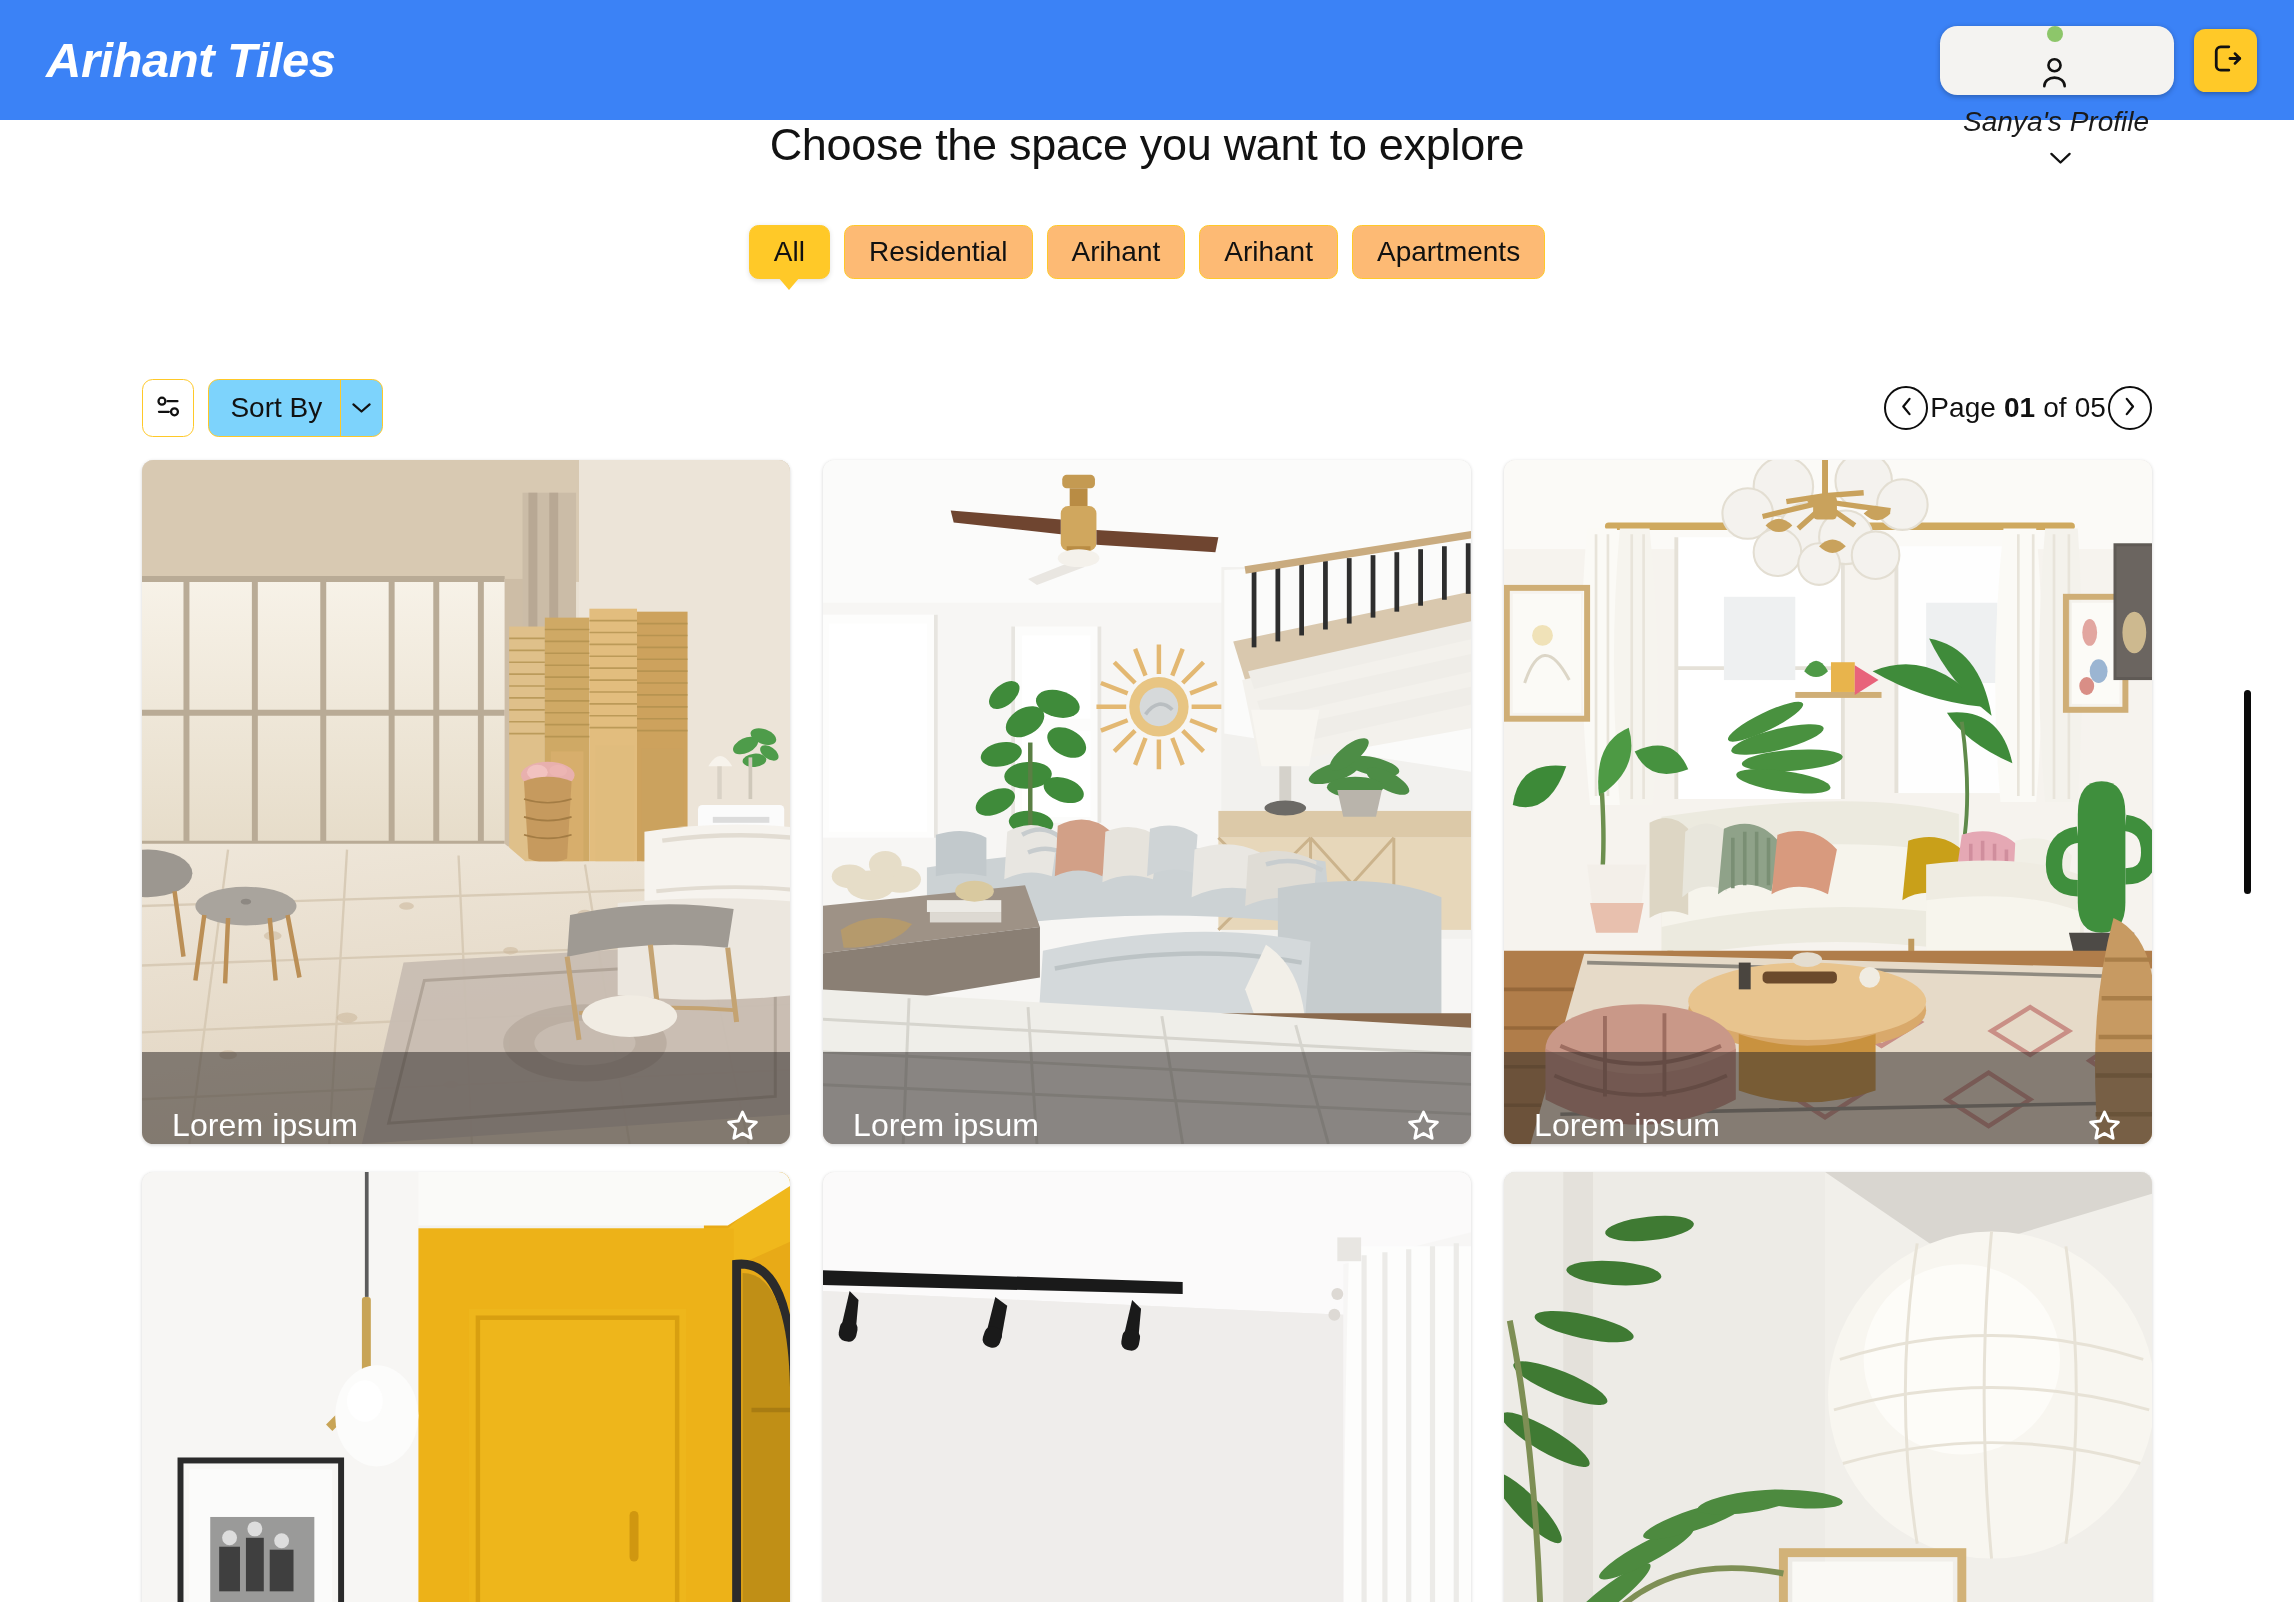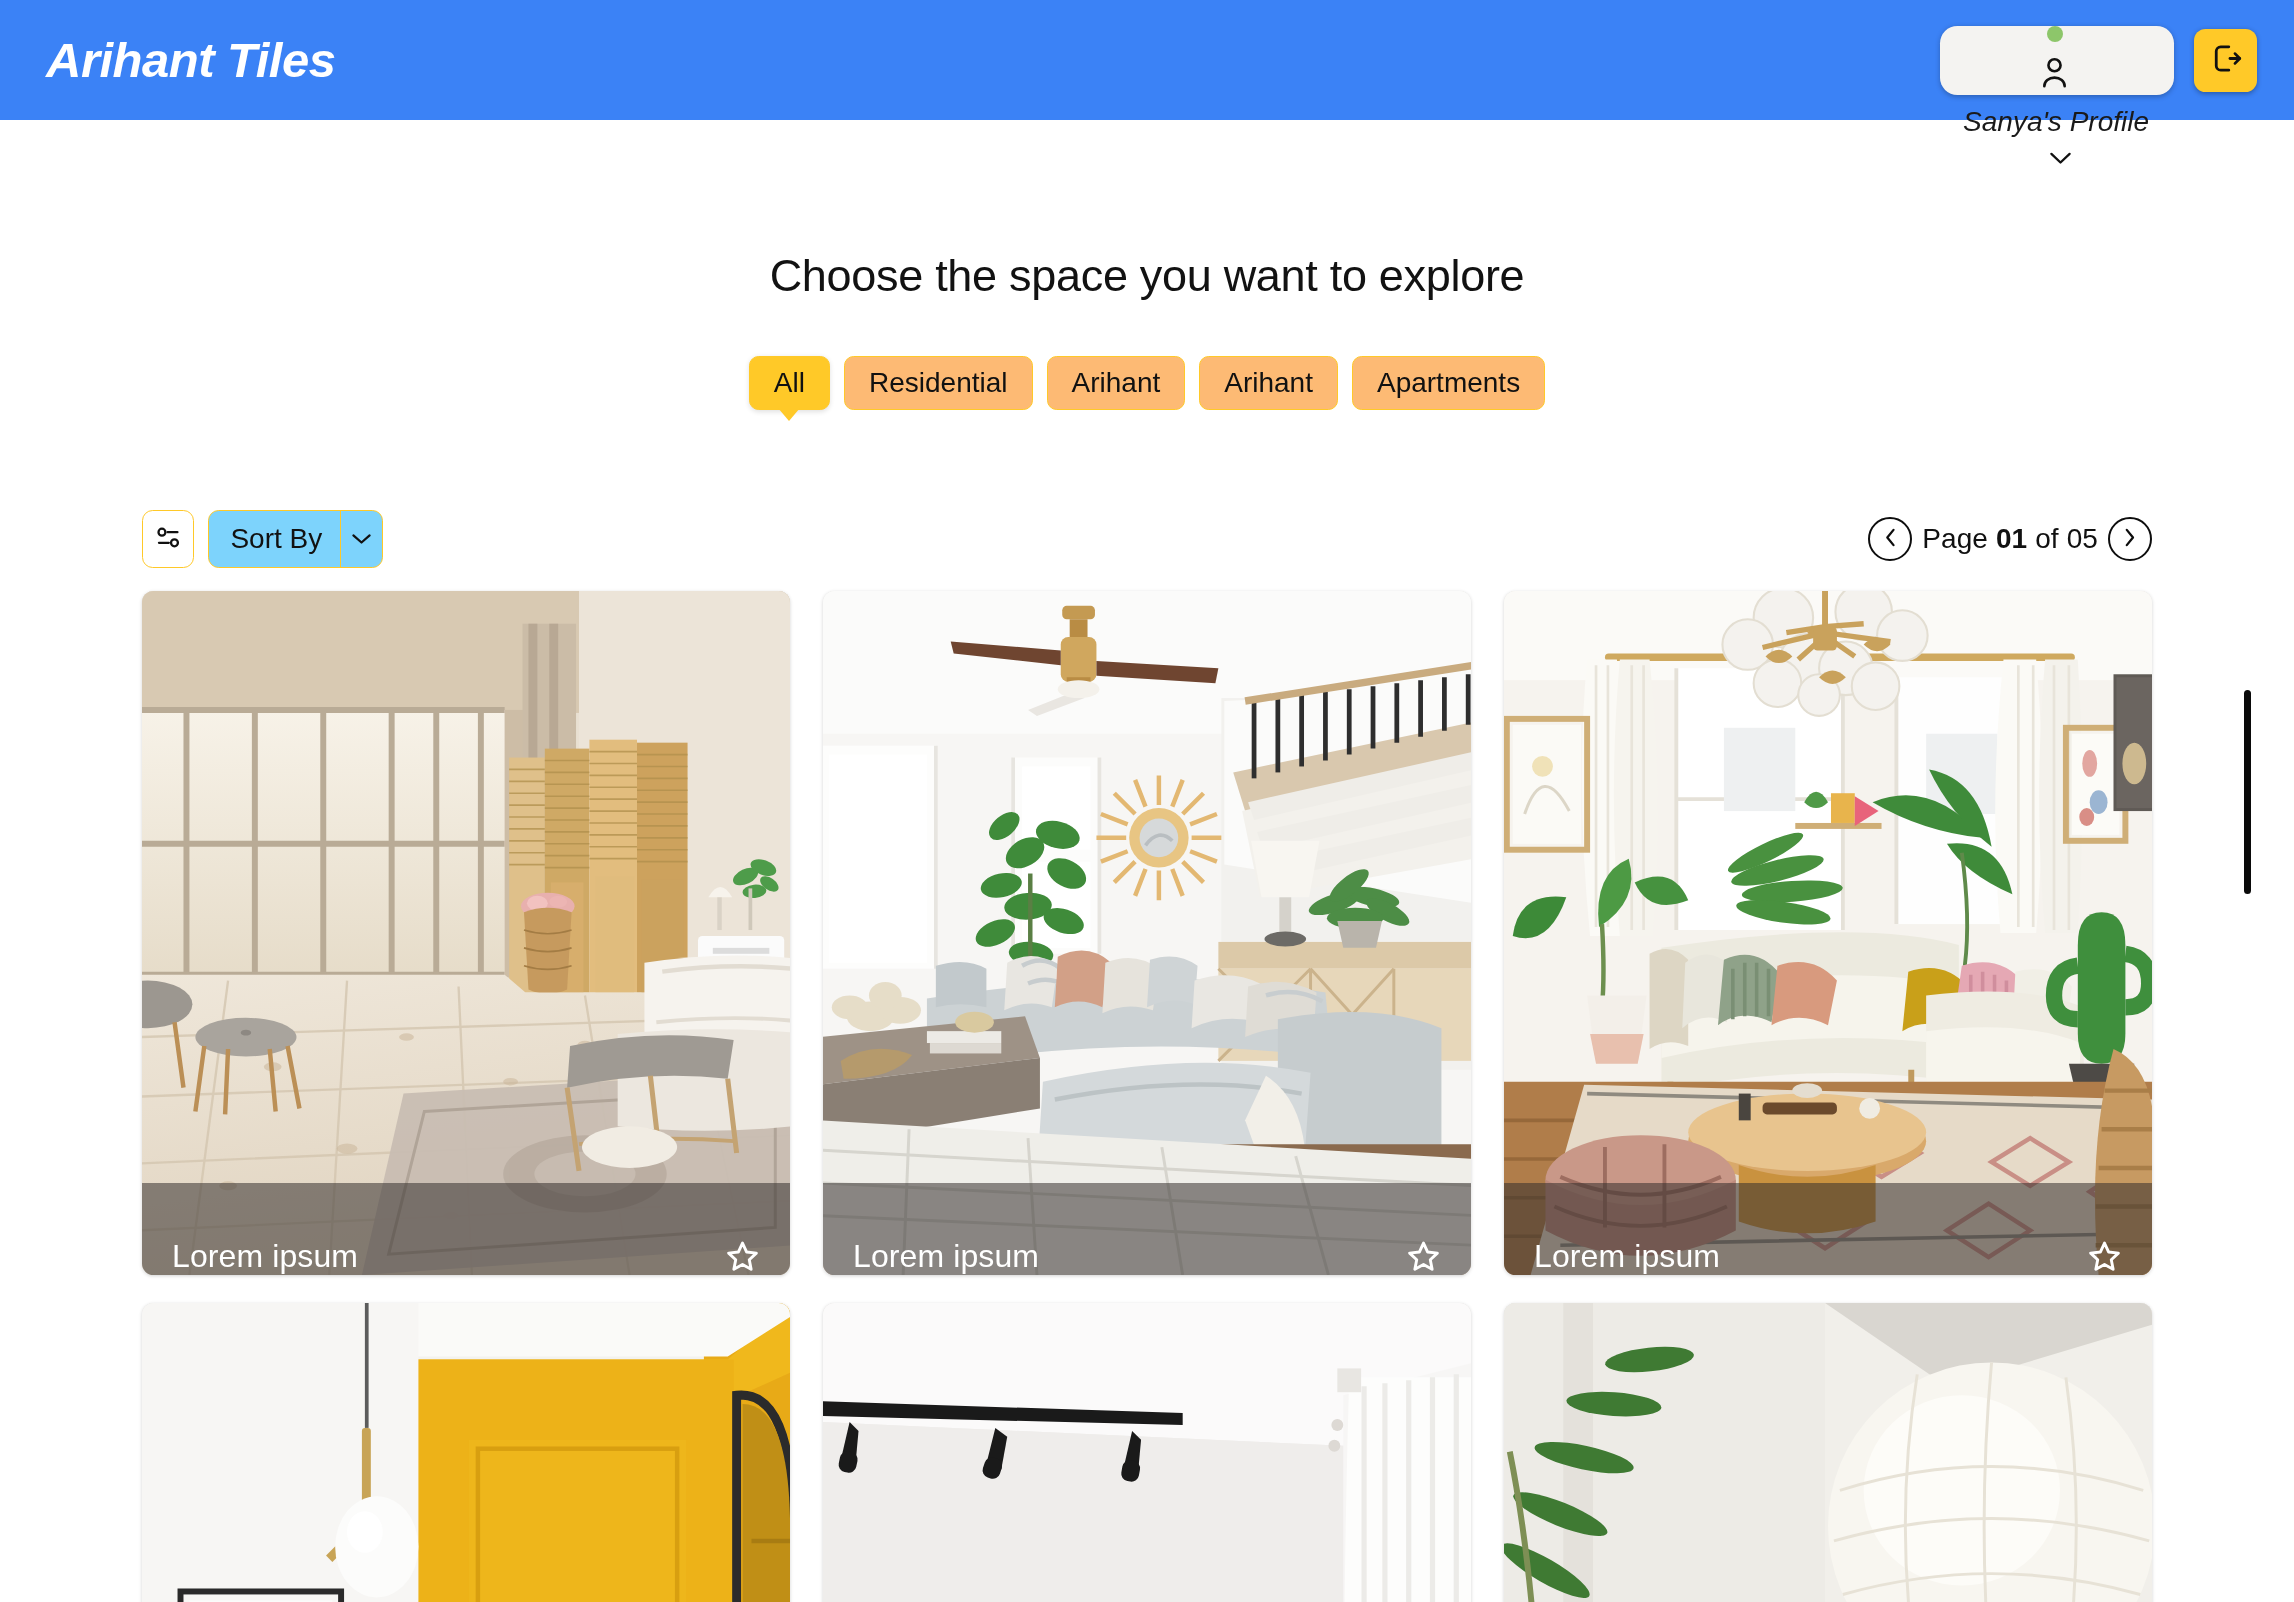--- a/index.html
+++ b/index.html
@@ -70,21 +70,20 @@
     border-radius: 11.5px;
     display: flex;
     align-items: center;
     justify-content: center;
     cursor: pointer;
     box-shadow: 0 1.9px 5.8px rgba(0,0,0,0.3);
   }
 
   
   .hero {
-    padding-top: 131px;
     text-align: center;
   }
   .hero-heading {
     font-size: 45px;
     font-weight: 400;
     color: #121212;
     letter-spacing: -0.3px;
     line-height: 1.1;
   }
   .filter-row {
@@ -163,21 +162,21 @@
     font-size: 28px;
     color: #111;
     white-space: nowrap;
   }
   .sortby-caret {
     width: 42px;
     border-left: 1.9px solid #FFC928;
     display: flex; align-items: center; justify-content: center;
   }
 
-  .pager { display: flex; align-items: center; gap: 10px; }
+  .pager { display: flex; align-items: center; gap: 2px; }
   .pager-btn {
     width: 44px; height: 44px;
     border: 2.4px solid #0d0d0d;
     border-radius: 50%;
     background: transparent;
     display: flex; align-items: center; justify-content: center;
     cursor: pointer;
     flex: none;
   }
   .pager-text {

